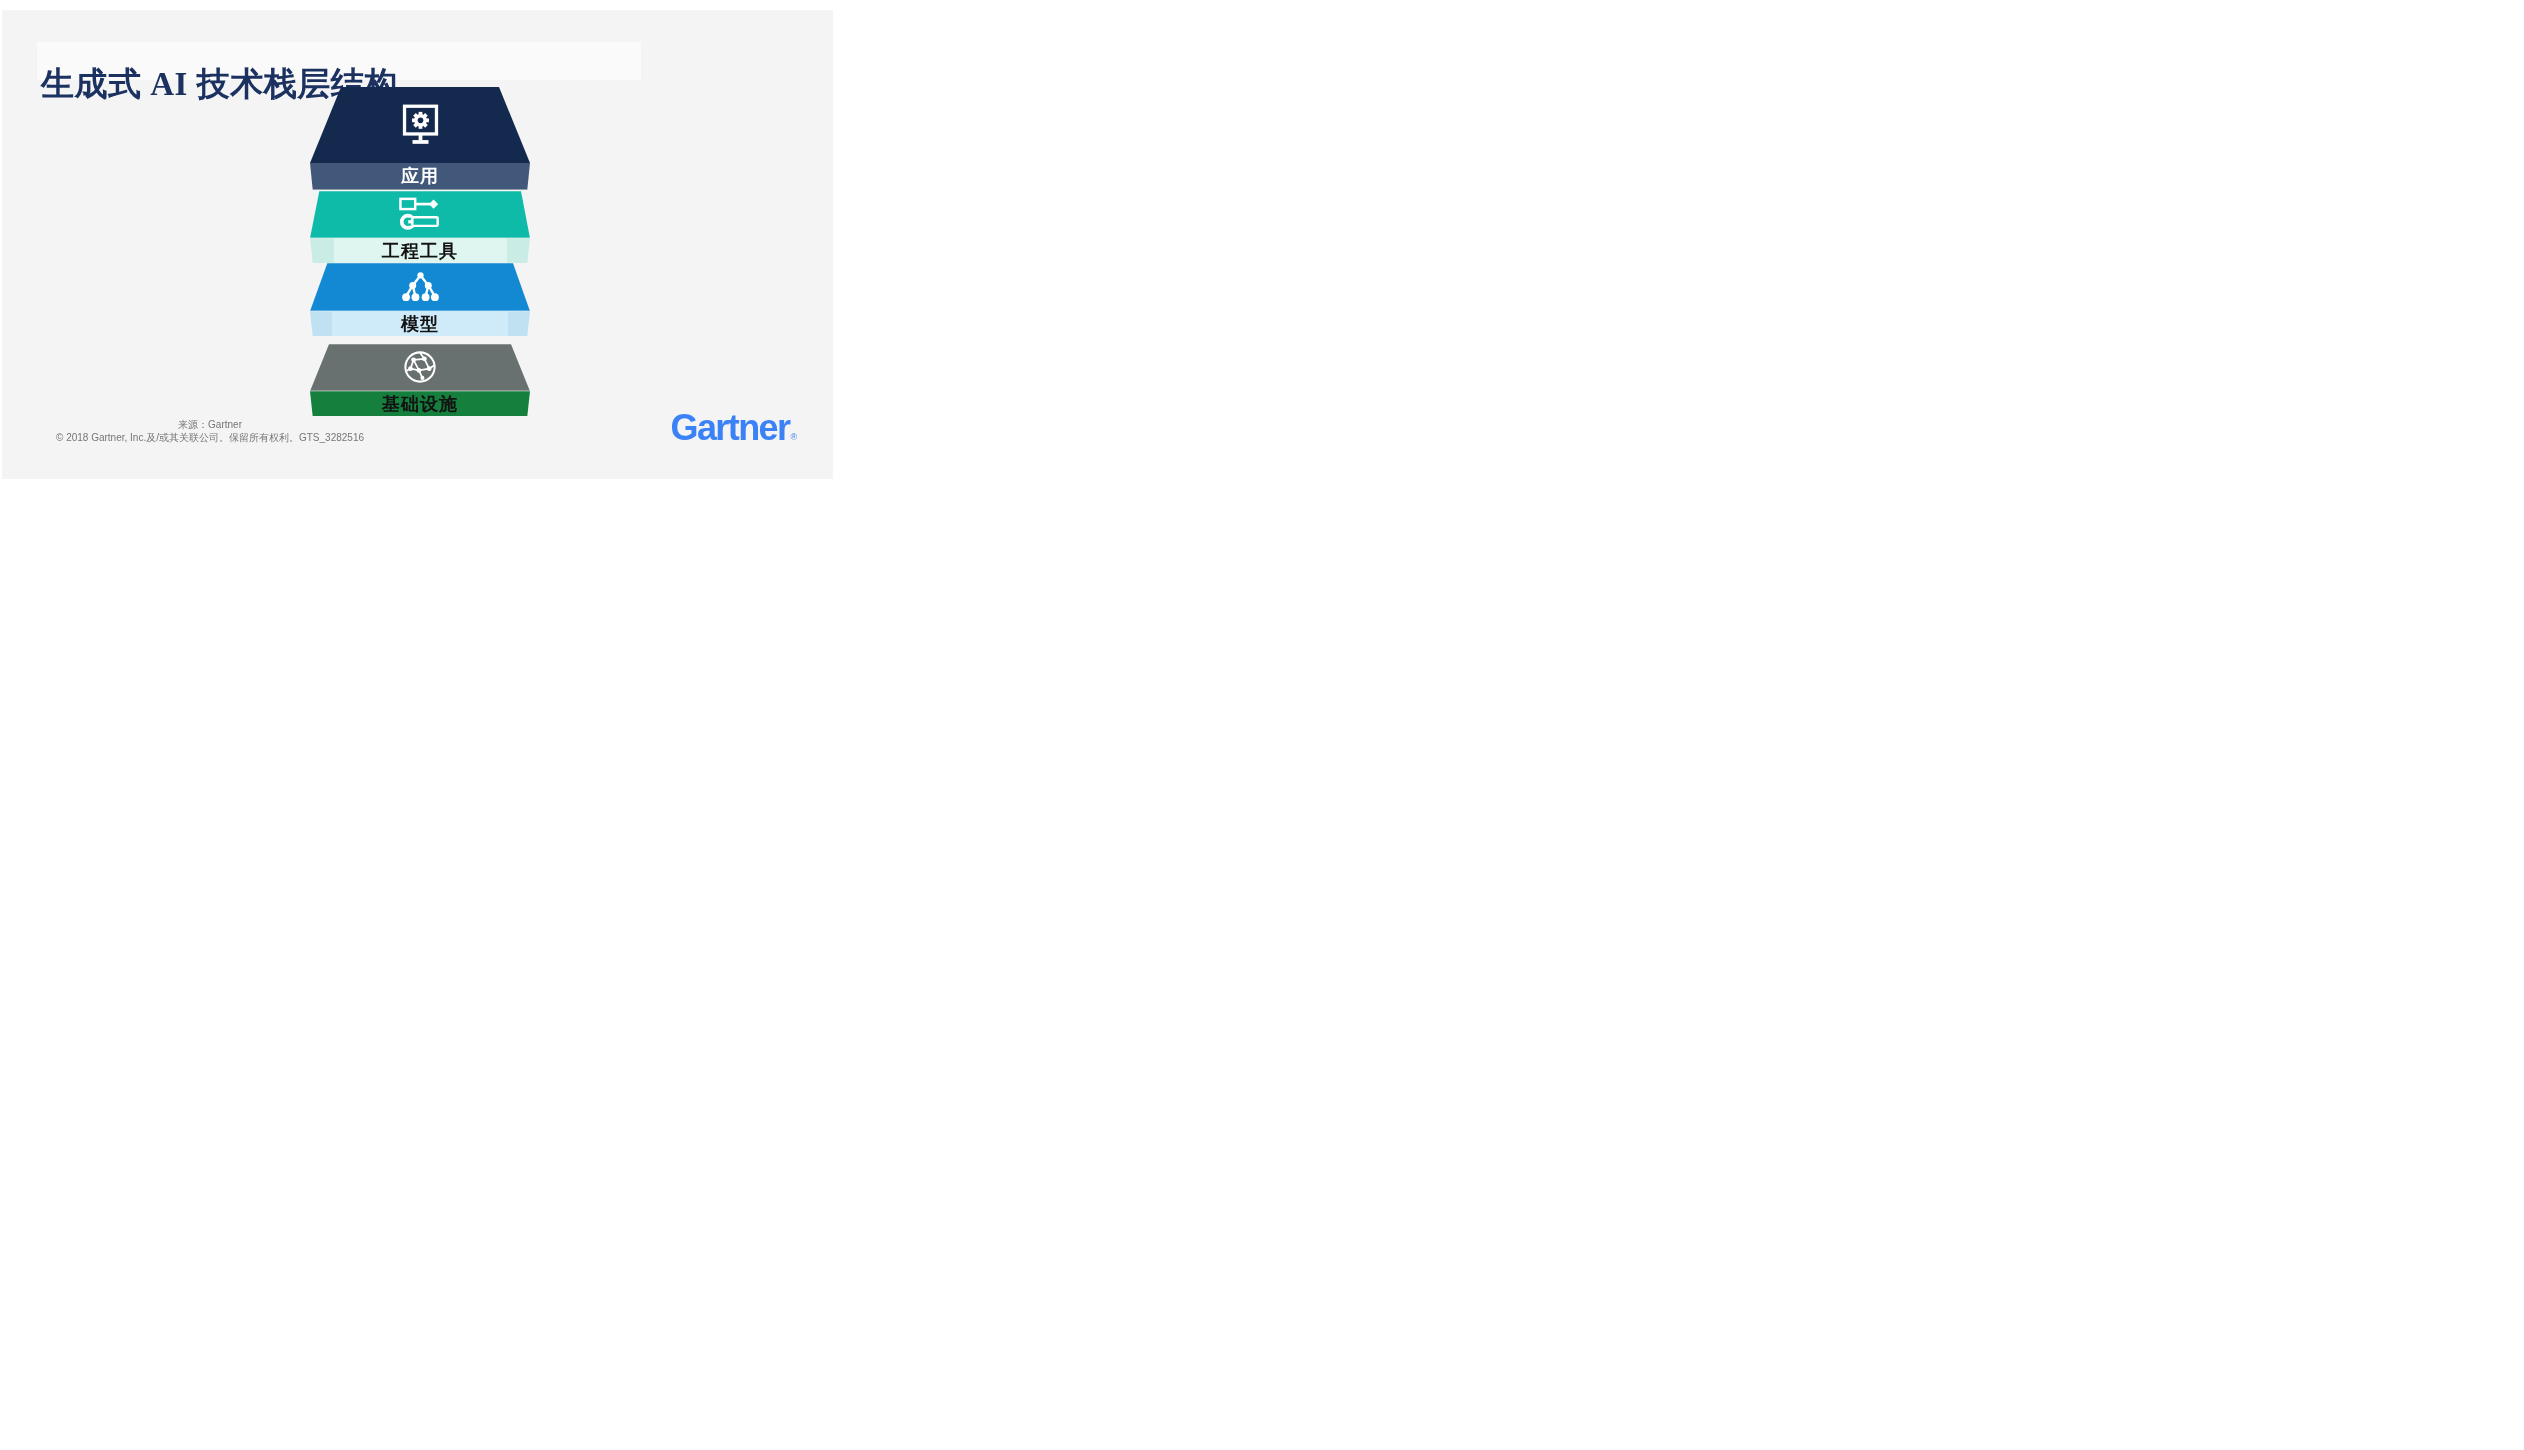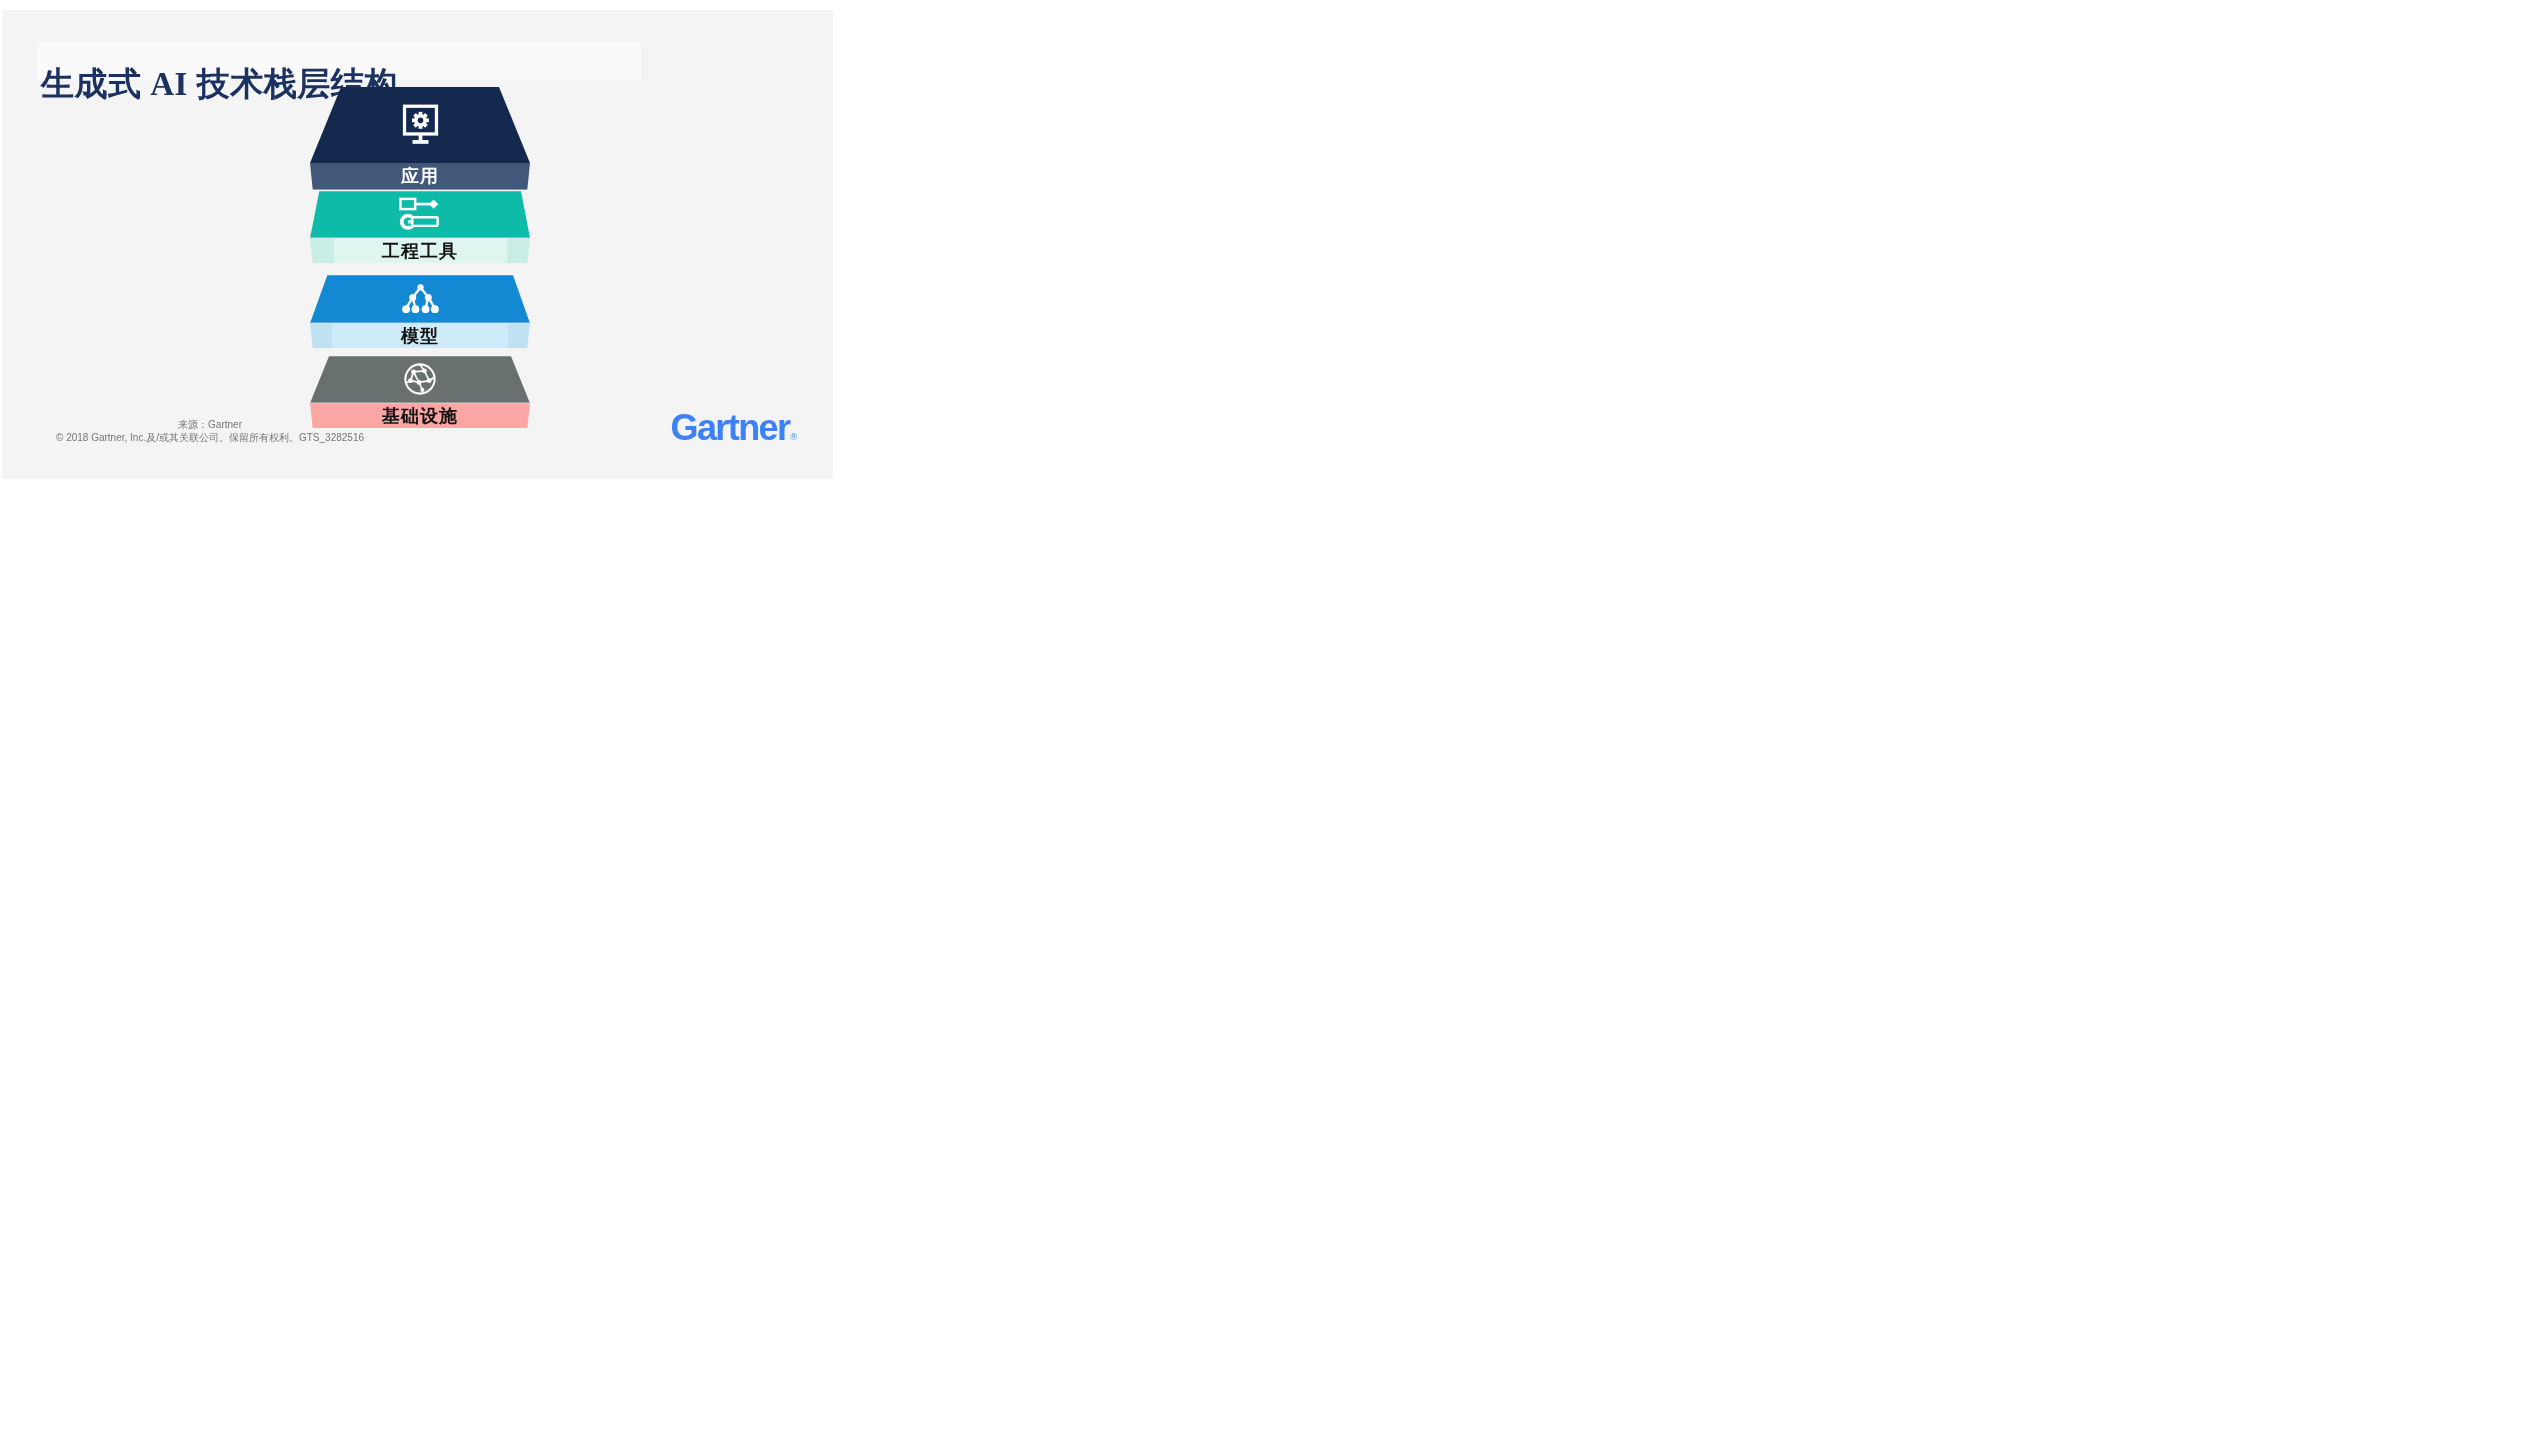--- a/index.html
+++ b/index.html
@@ -82,21 +82,21 @@
       <rect x="46" y="68" width="8" height="13" fill="#fff"></rect>
       <rect x="33" y="81" width="34" height="8" fill="#fff"></rect>
     </svg>
         </div>
     <div class="band" style="height: 25.6px; background: rgb(65, 88, 122); border-bottom: 1.6px solid rgb(44, 66, 101);">
       <div class="band-inner" style="width: 220px; background: rgb(65, 88, 122);">
         <span class="band-label" style="color: rgb(255, 255, 255);">应用</span>
       </div>
     </div>
   </div>
-      <div class="layer" style="--top: #0ebba8; margin-bottom: 12px;">
+      <div class="layer" style="--top: #0ebba8; margin-bottom: 0;">
     <div class="trap hl" style="height: 47px; background: rgb(14, 187, 168); clip-path: polygon(9.3px 0px, 211px 0px, 100% 100%, 0px 100%);">
     <svg class="layer-icon" width="47" height="36" viewBox="0 0 112 88">
       <rect x="7" y="7" width="36" height="25" fill="none" stroke="#fff" stroke-width="6"></rect>
       <rect x="43" y="16.5" width="38" height="6.5" fill="#fff"></rect>
       <rect x="80" y="12" width="16" height="16" transform="rotate(45 88 20)" fill="#fff"></rect>
       <circle cx="25" cy="63" r="15" fill="none" stroke="#fff" stroke-width="9"></circle>
       <rect x="31" y="53" width="18" height="20" fill="var(--top)"></rect>
       <rect x="36" y="52" width="62" height="21" rx="3" fill="none" stroke="#fff" stroke-width="6"></rect>
       <rect x="26" y="59" width="12" height="8" fill="#fff"></rect>
     </svg>
@@ -155,21 +155,21 @@
         <circle cx="31" cy="29" r="7"></circle>
         <circle cx="63" cy="26" r="7"></circle>
         <circle cx="22" cy="55" r="7"></circle>
         <circle cx="47" cy="60" r="7"></circle>
         <circle cx="77" cy="55" r="7"></circle>
         <circle cx="57" cy="82" r="6"></circle>
       </g>
     </svg>
         </div>
     <div class="band" style="height: 25px; background: rgb(198, 201, 200);">
-      <div class="band-inner" style="width: 220px; background: #fca5a5;">
+      <div class="band-inner" style="width: 220px; background: #15803d;">
         <span class="band-label" style="color: rgb(18, 18, 18);">基础设施</span>
       </div>
     </div>
   </div>
     </div>
 
   <div class="footer">
     <div>来源：Gartner</div>
     <div>© 2018 Gartner, Inc.及/或其关联公司。保留所有权利。GTS_3282516</div>
   </div>

